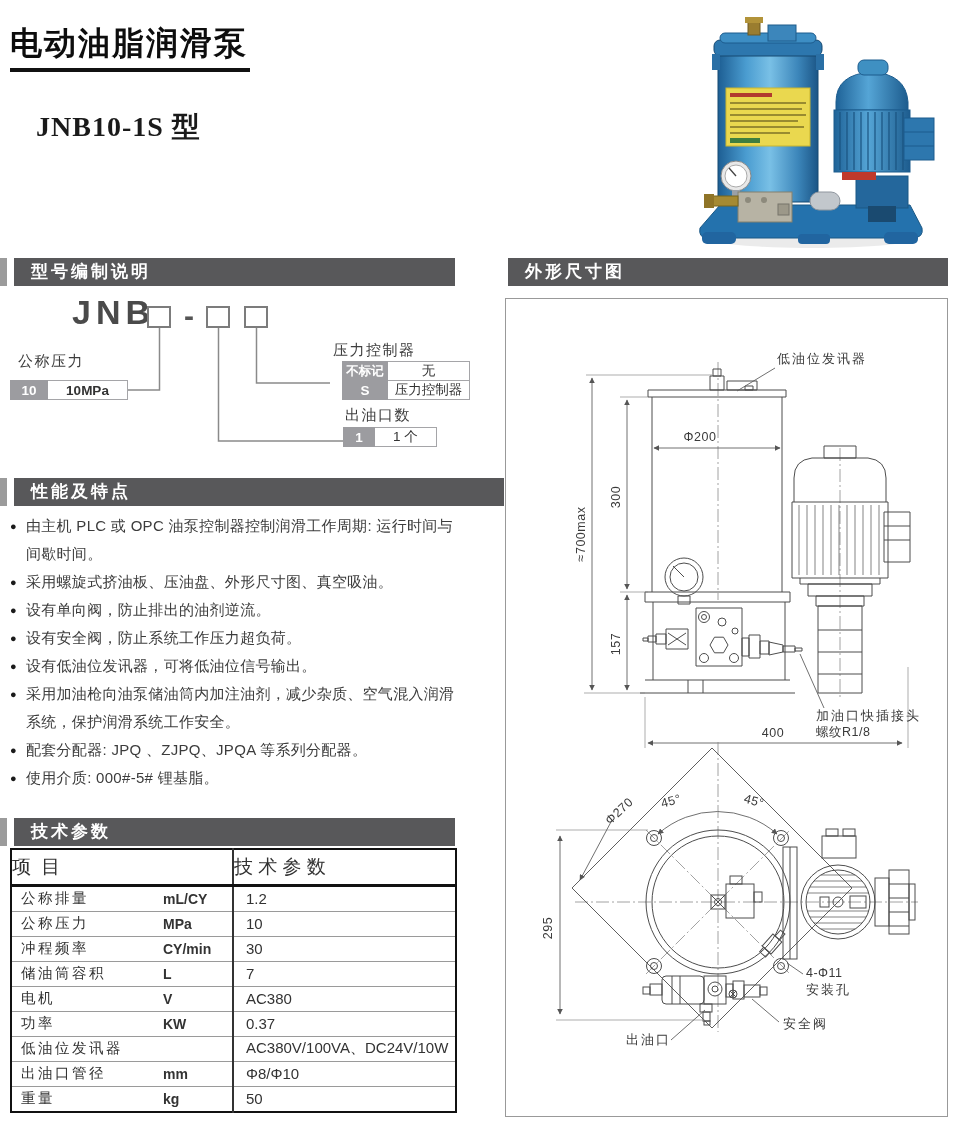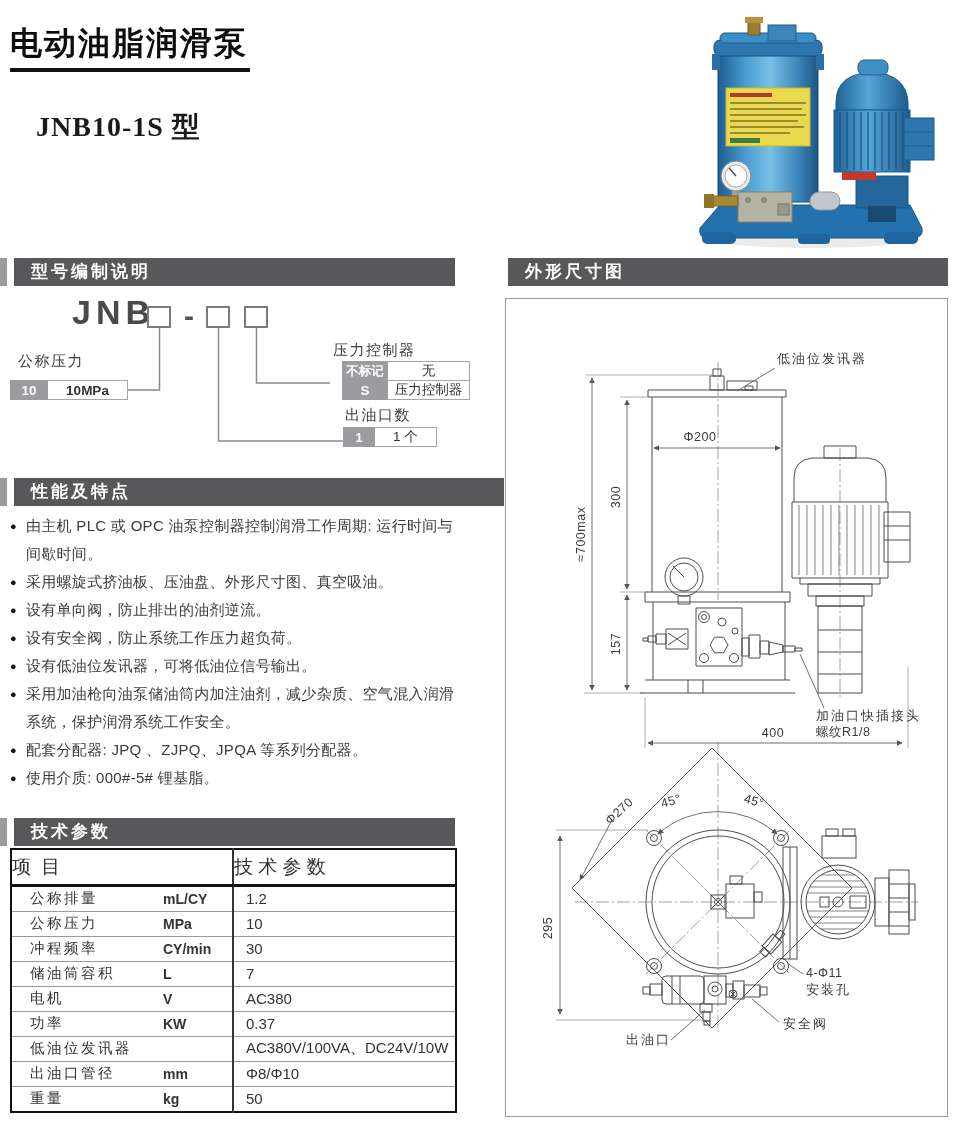--- a/index.html
+++ b/index.html
@@ -34,21 +34,21 @@
   
   .features{left:10px;top:512px;width:452px;list-style:none;margin:0;padding:0;}
   .features li{display:flex;gap:9px;font-size:15px;line-height:28px;color:#3c3c3c;letter-spacing:.3px;}
   .features .blt{flex:0 0 auto;font-size:11px;line-height:28px;color:#1a1a1a;}
 
   
   table.specs{left:10px;top:848px;width:445px;border-collapse:collapse;table-layout:fixed;
               border:2px solid #111;font-size:15px;color:#333;}
   table.specs td{padding:2px 0 3px 0;border-top:1px solid #9a9a9a;white-space:nowrap;overflow:hidden;}
   table.specs tr.head td{border-top:none;border-bottom:3px solid #111;font-size:19px;padding:4px 0;}
-  table.specs td.n{padding-left:18px;letter-spacing:2.5px;font-size:14.5px;}
+  table.specs td.n{padding-left:9px;letter-spacing:2.5px;font-size:14.5px;}
   table.specs td.u{font-weight:bold;font-size:14px;}
   table.specs td.v{padding-left:12px;border-left:2px solid #333;}
 
   
   .dwg{left:505px;top:298px;width:441px;height:817px;border:1px solid #999;background:#fff;box-sizing:content-box;}
 
   svg text{font-family:"Liberation Sans",sans-serif;}
   .dtxt{font-size:13px;fill:#3a3a3a;letter-spacing:2px;}
   .ntxt{font-size:12.5px;fill:#3a3a3a;letter-spacing:.5px;}
 </style>

